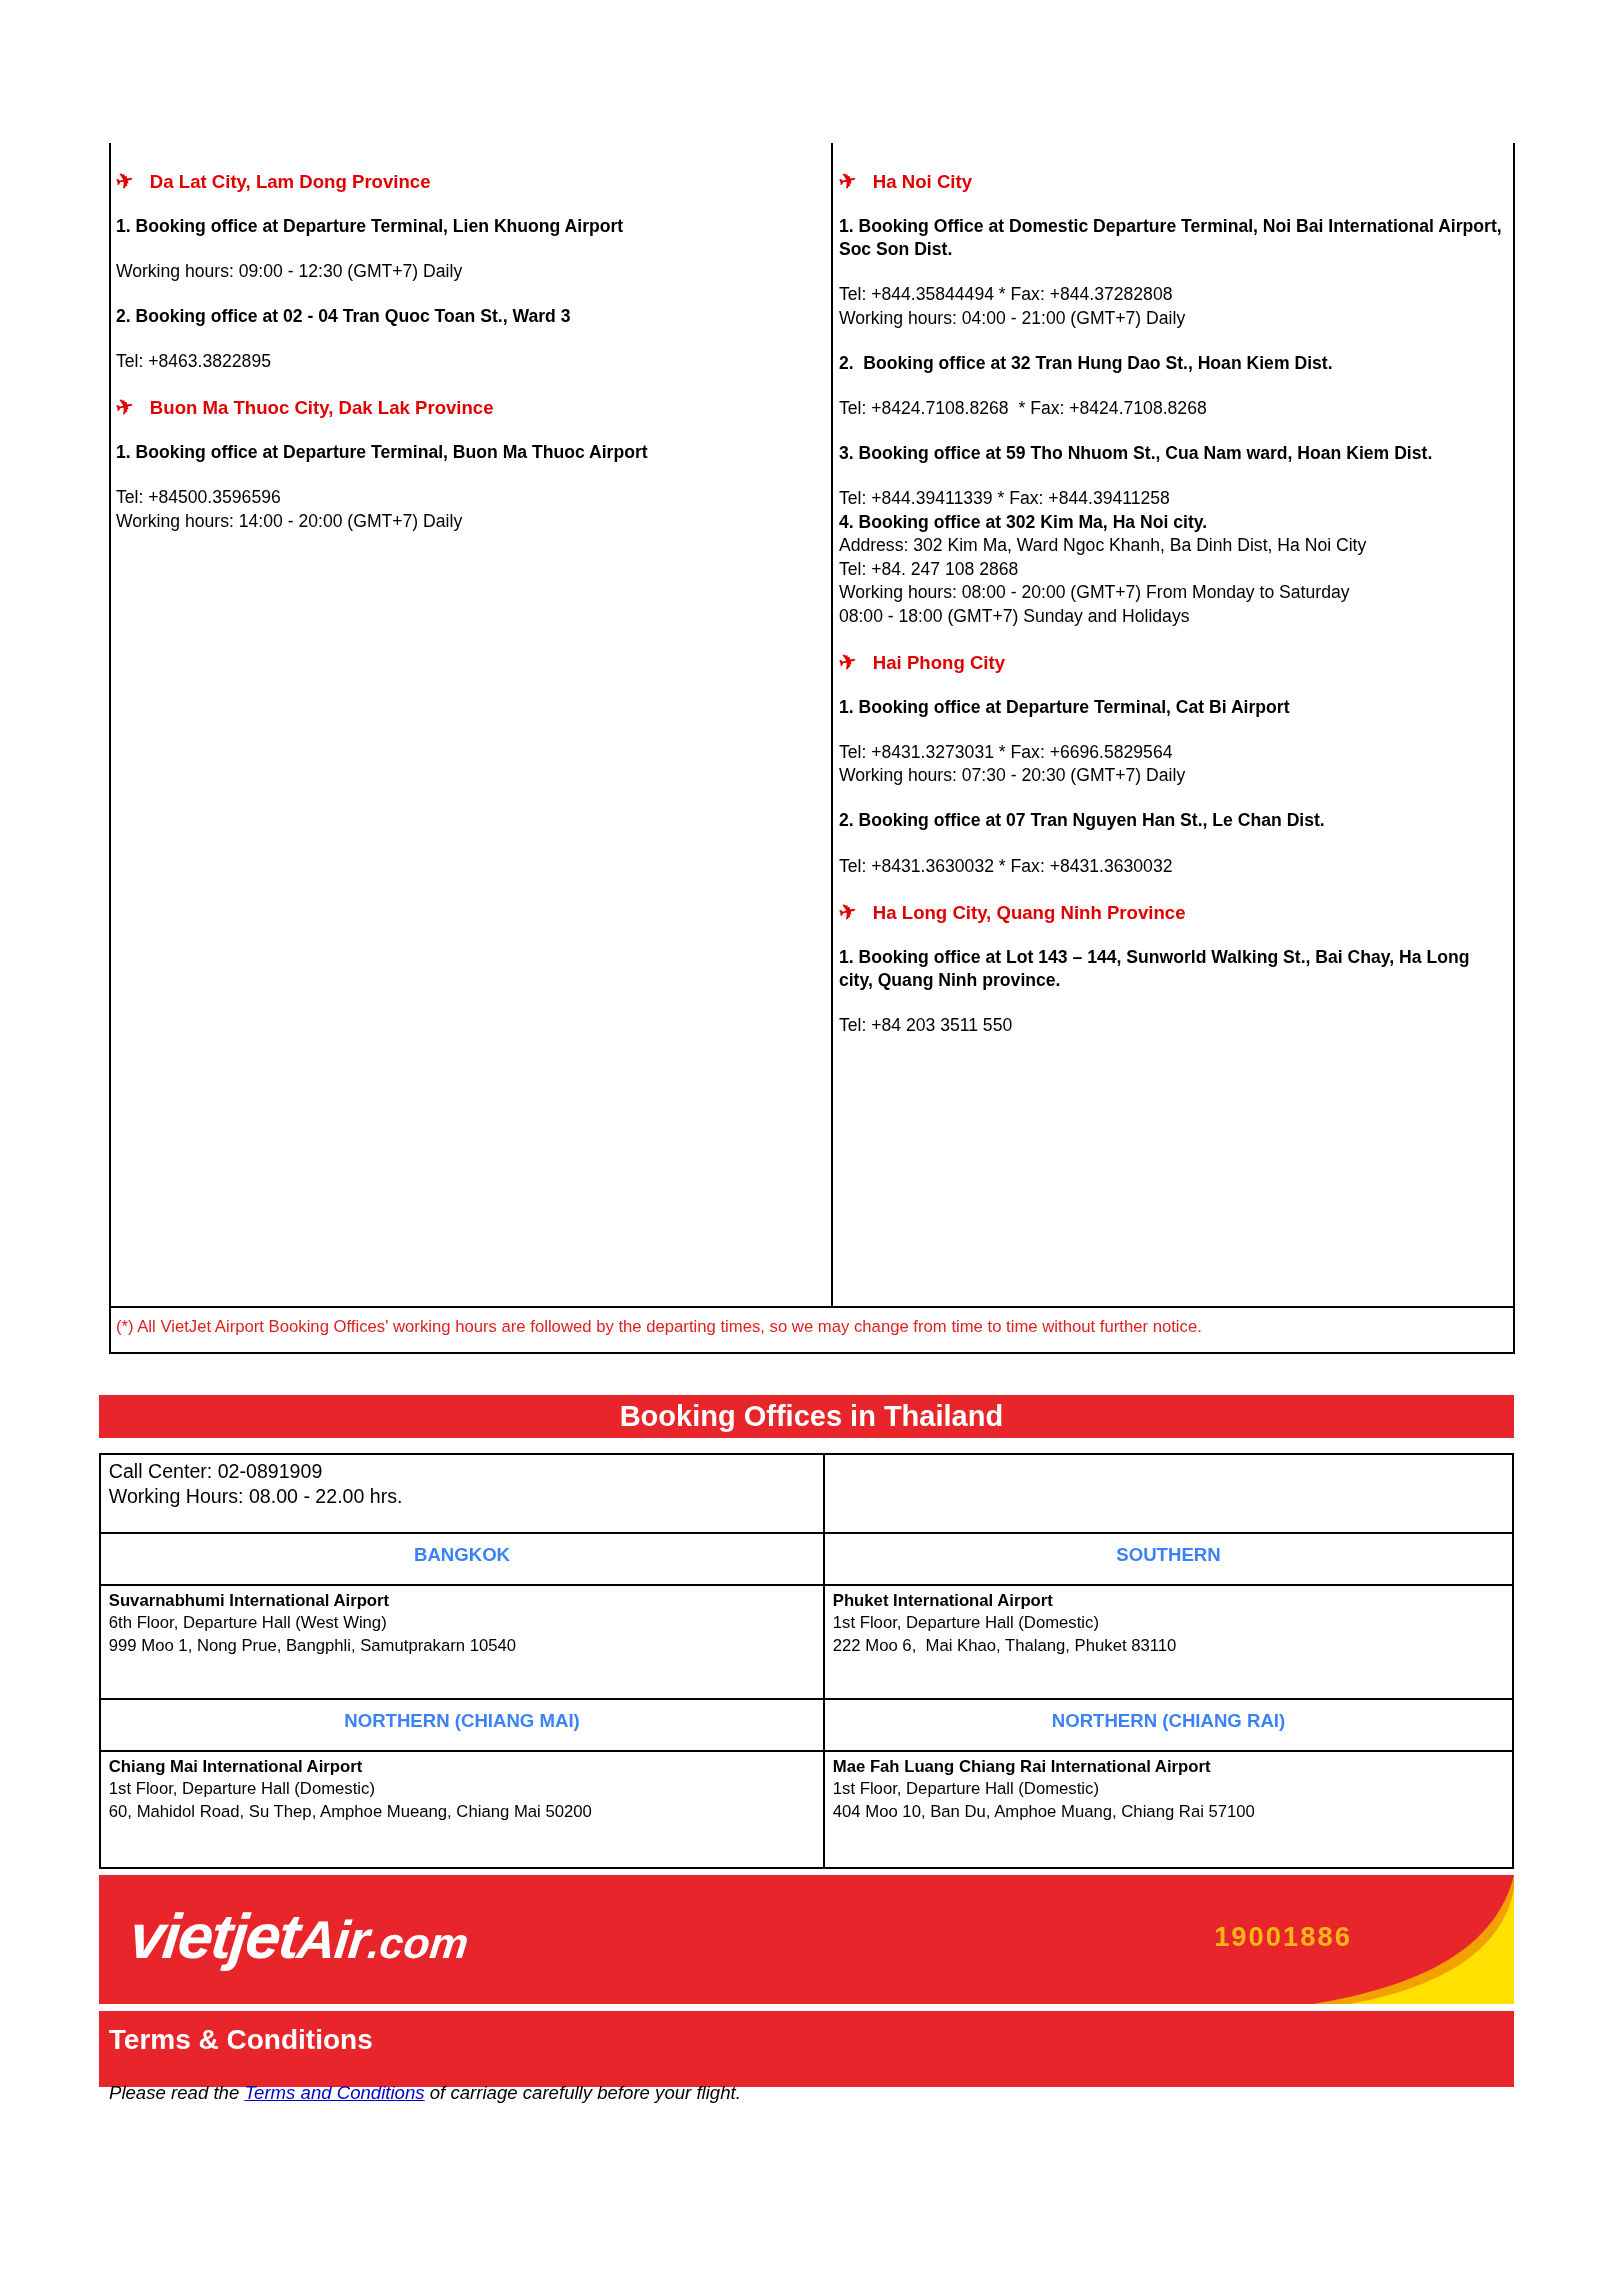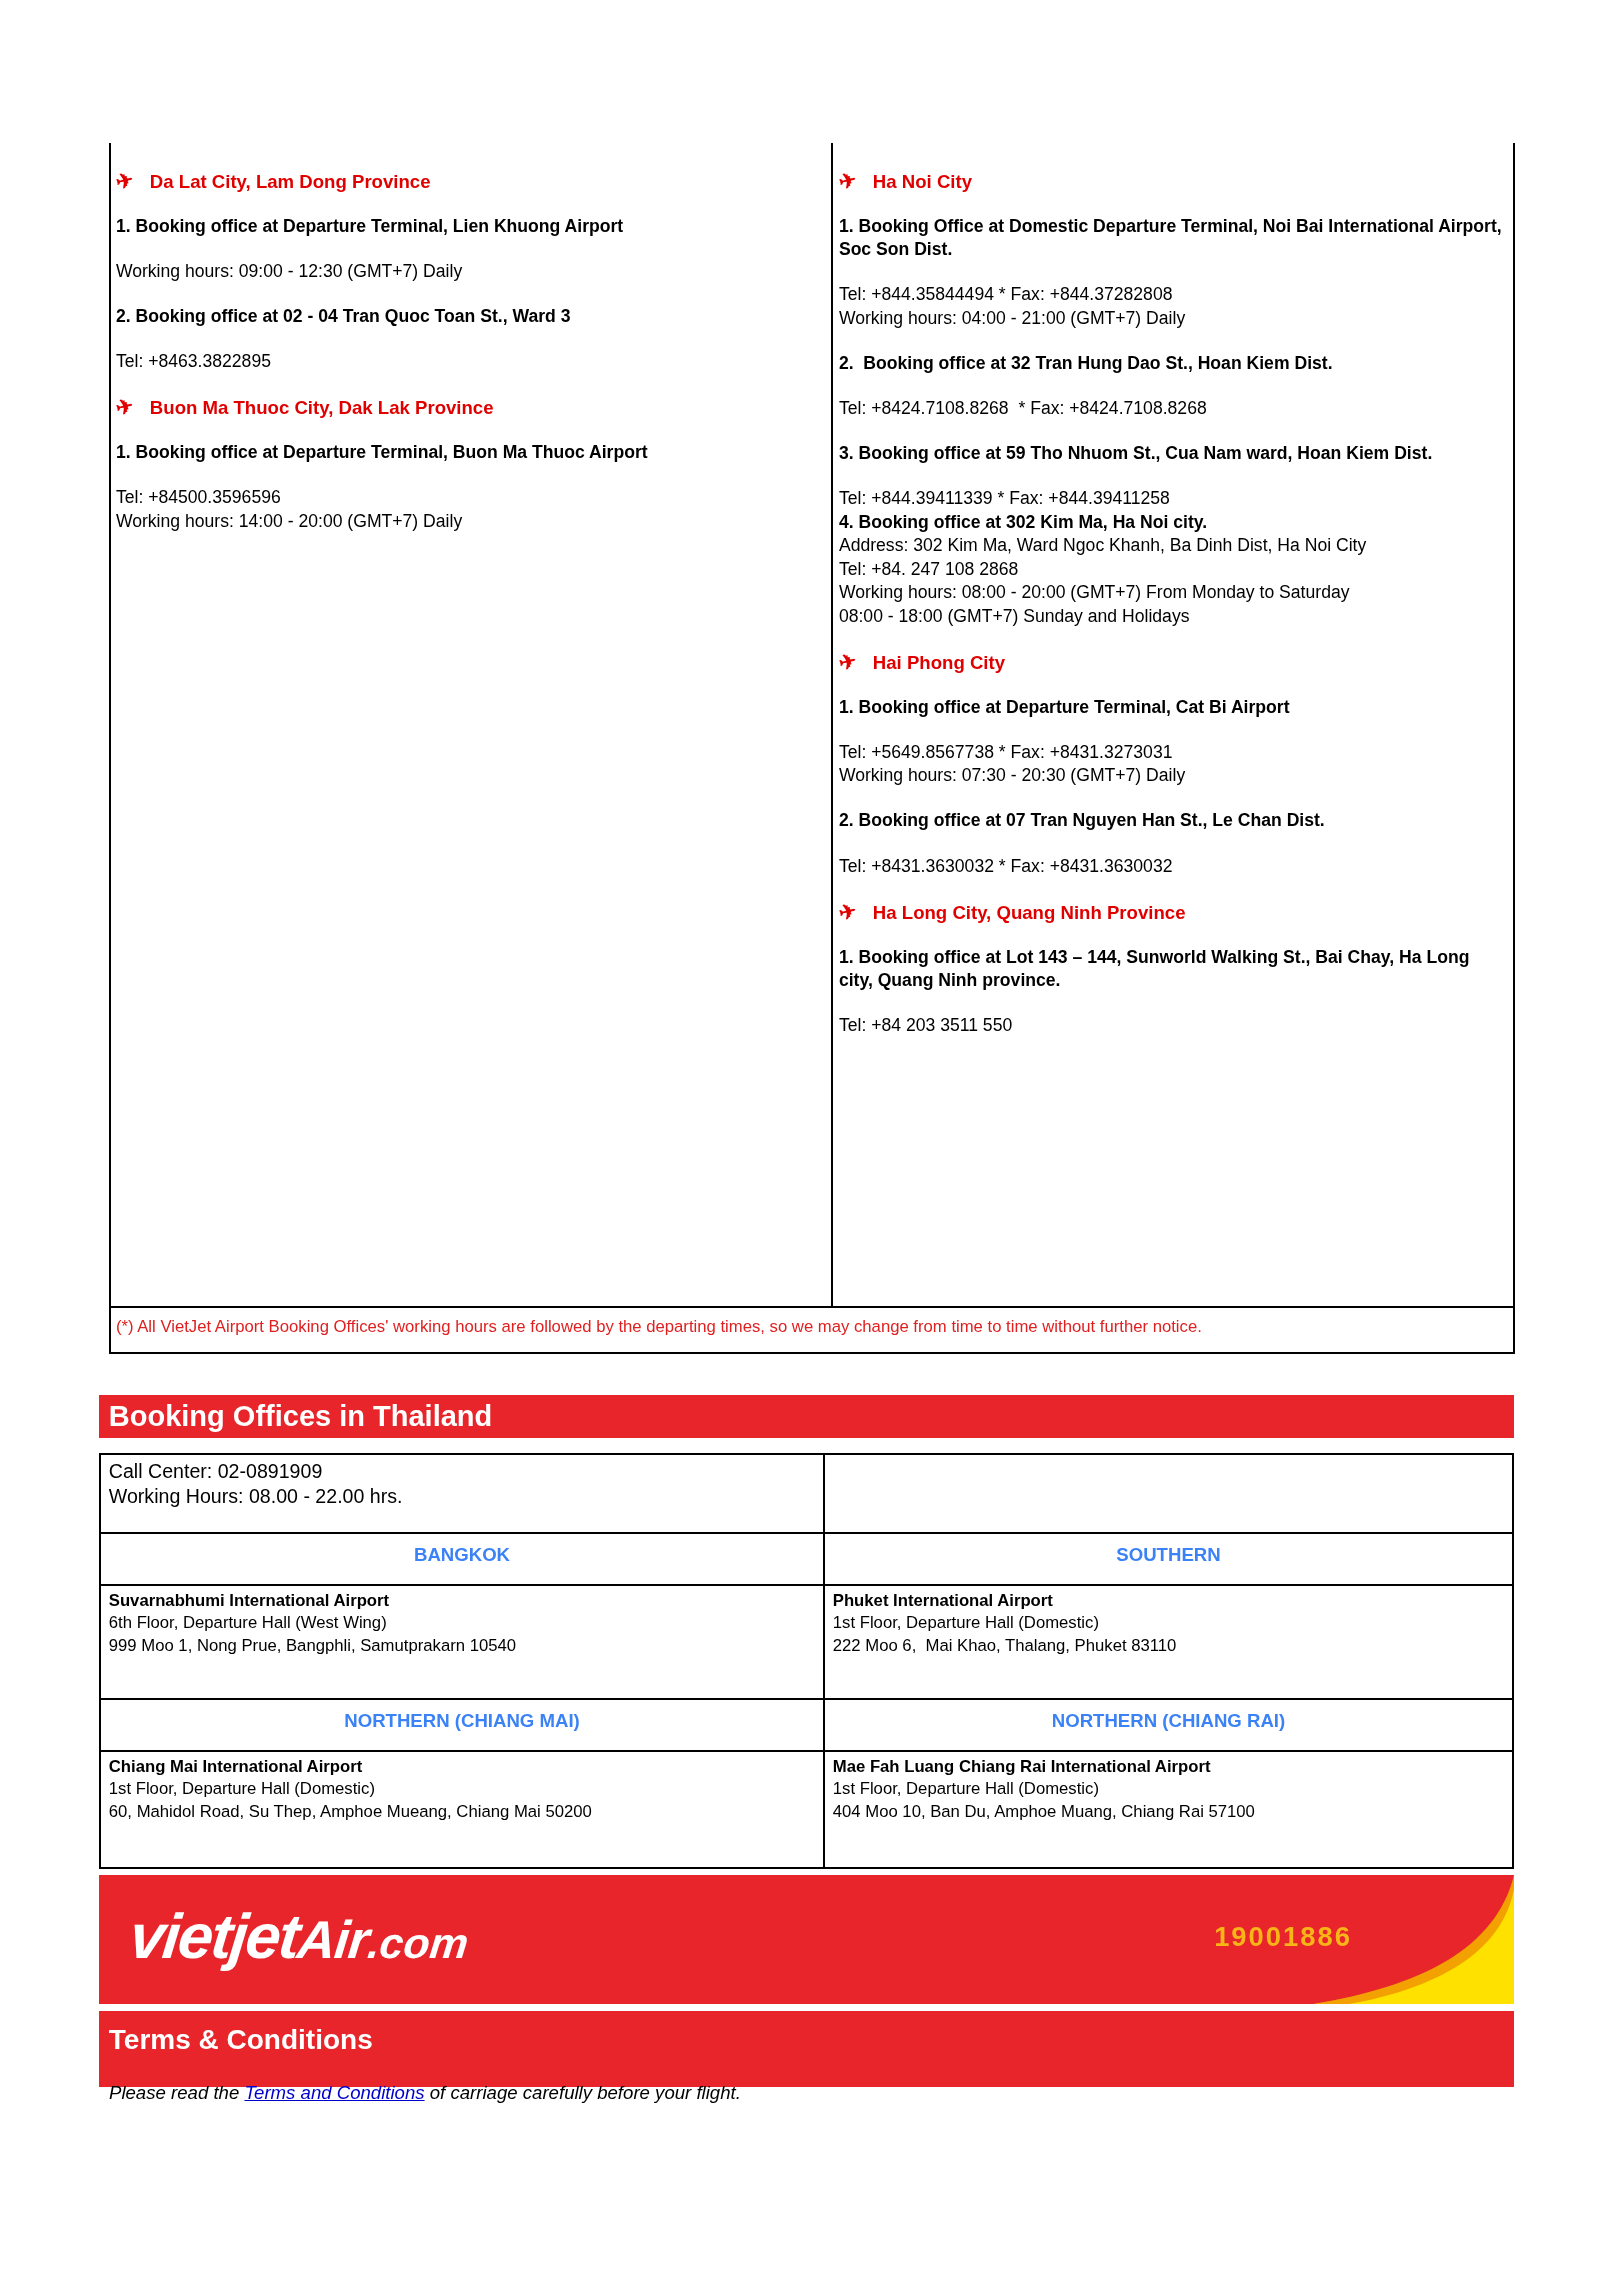--- a/index.html
+++ b/index.html
@@ -22,21 +22,21 @@
   .vn-note {
     border: 2.9px solid #000; height: 48px; padding: 7.8px 9.8px 0 4.9px;
     color: #e02020; font-size: 16.7px; line-height: 21.6px;
   }
 
   
   .red-banner {
     position: absolute; left: 99px; width: 1415px; background: #e8252a;
     color: #fff; font-weight: bold; padding-left: 9.8px;
   }
-  .th-banner { top: 1395px; height: 43px; font-size: 29px; line-height: 43px; }
+  .th-banner { top: 1395px; height: 43px; font-size: 29px; line-height: 43px; text-align: center; }
   .tc-banner { top: 2011px; height: 76px; font-size: 28px; line-height: 57px; }
 
   
   .th-table {
     position: absolute; left: 99px; top: 1453px; width: 1415px;
     border-collapse: collapse; table-layout: fixed;
   }
   .th-table td { border: 2.9px solid #000; vertical-align: top; padding: 3.9px 7.8px; }
   .th-table col.c1 { width: 724px; }
   .call-cell { height: 79px; font-size: 19.6px; line-height: 25.5px; border-radius: 28px; }
@@ -93,21 +93,21 @@
         <p class="city-title"><span class="plane-ico">✈</span><span>Ha Noi City</span></p>
         <p class="b">1. Booking Office at Domestic Departure Terminal, Noi Bai International Airport, Soc Son Dist.</p>
         <p><span>Tel: +844.35844494 * Fax: +844.37282808</span><br><span>Working hours: 04:00 - 21:00 (GMT+7) Daily</span></p>
         <p class="b">2.  Booking office at 32 Tran Hung Dao St., Hoan Kiem Dist.</p>
         <p>Tel: +8424.7108.8268  * Fax: +8424.7108.8268</p>
         <p class="b">3. Booking office at 59 Tho Nhuom St., Cua Nam ward, Hoan Kiem Dist.</p>
         <p><span>Tel: +844.39411339 * Fax: +844.39411258</span><br><span class="b" style="font-weight:bold">4. Booking office at 302 Kim Ma, Ha Noi city.</span><br><span>Address: 302 Kim Ma, Ward Ngoc Khanh, Ba Dinh Dist, Ha Noi City</span><br><span>Tel: +84. 247 108 2868</span><br><span>Working hours: 08:00 - 20:00 (GMT+7) From Monday to Saturday</span><br><span>08:00 - 18:00 (GMT+7) Sunday and Holidays</span></p>
 
         <p class="city-title"><span class="plane-ico">✈</span><span>Hai Phong City</span></p>
         <p class="b">1. Booking office at Departure Terminal, Cat Bi Airport</p>
-        <p><span>Tel: +5649.8567738 * Fax: +8431.3273031</span><br><span>Working hours: 07:30 - 20:30 (GMT+7) Daily</span></p>
+        <p><span>Tel: +8431.3273031 * Fax: +6696.5829564</span><br><span>Working hours: 07:30 - 20:30 (GMT+7) Daily</span></p>
         <p class="b">2. Booking office at 07 Tran Nguyen Han St., Le Chan Dist.</p>
         <p>Tel: +8431.3630032 * Fax: +8431.3630032</p>
 
         <p class="city-title"><span class="plane-ico">✈</span><span>Ha Long City, Quang Ninh Province</span></p>
         <p class="b">1. Booking office at Lot 143 – 144, Sunworld Walking St., Bai Chay, Ha Long city, Quang Ninh province.</p>
         <p>Tel: +84 203 3511 550</p>
       </div>
     </div>
 
     <div class="vn-note">(*) All VietJet Airport Booking Offices' working hours are followed by the departing times, so we may change from time to time without further notice.</div>

